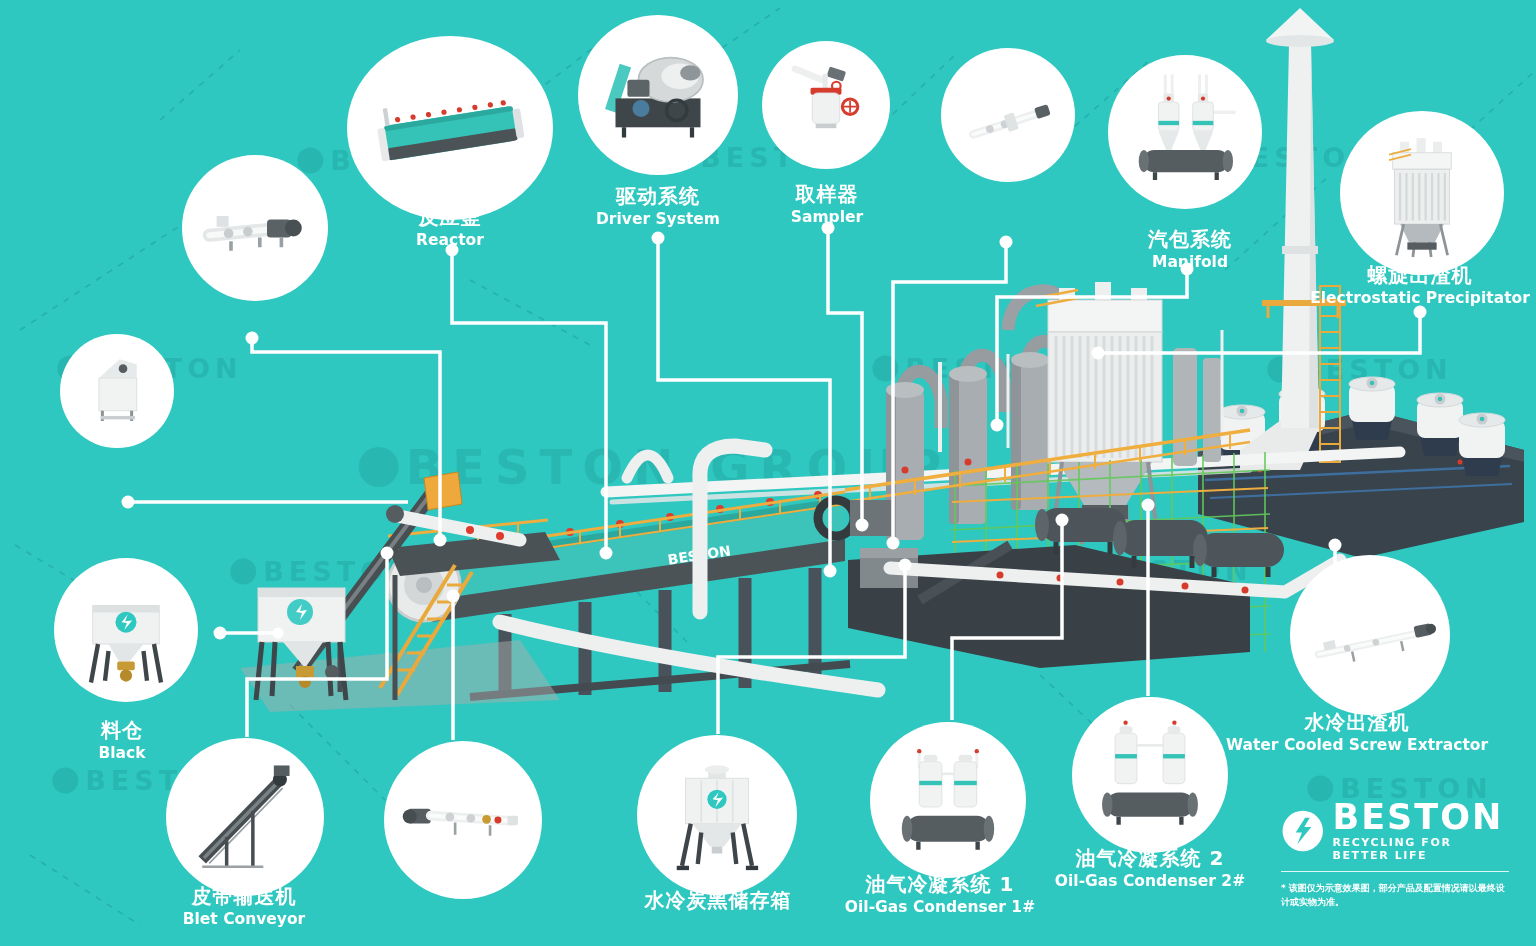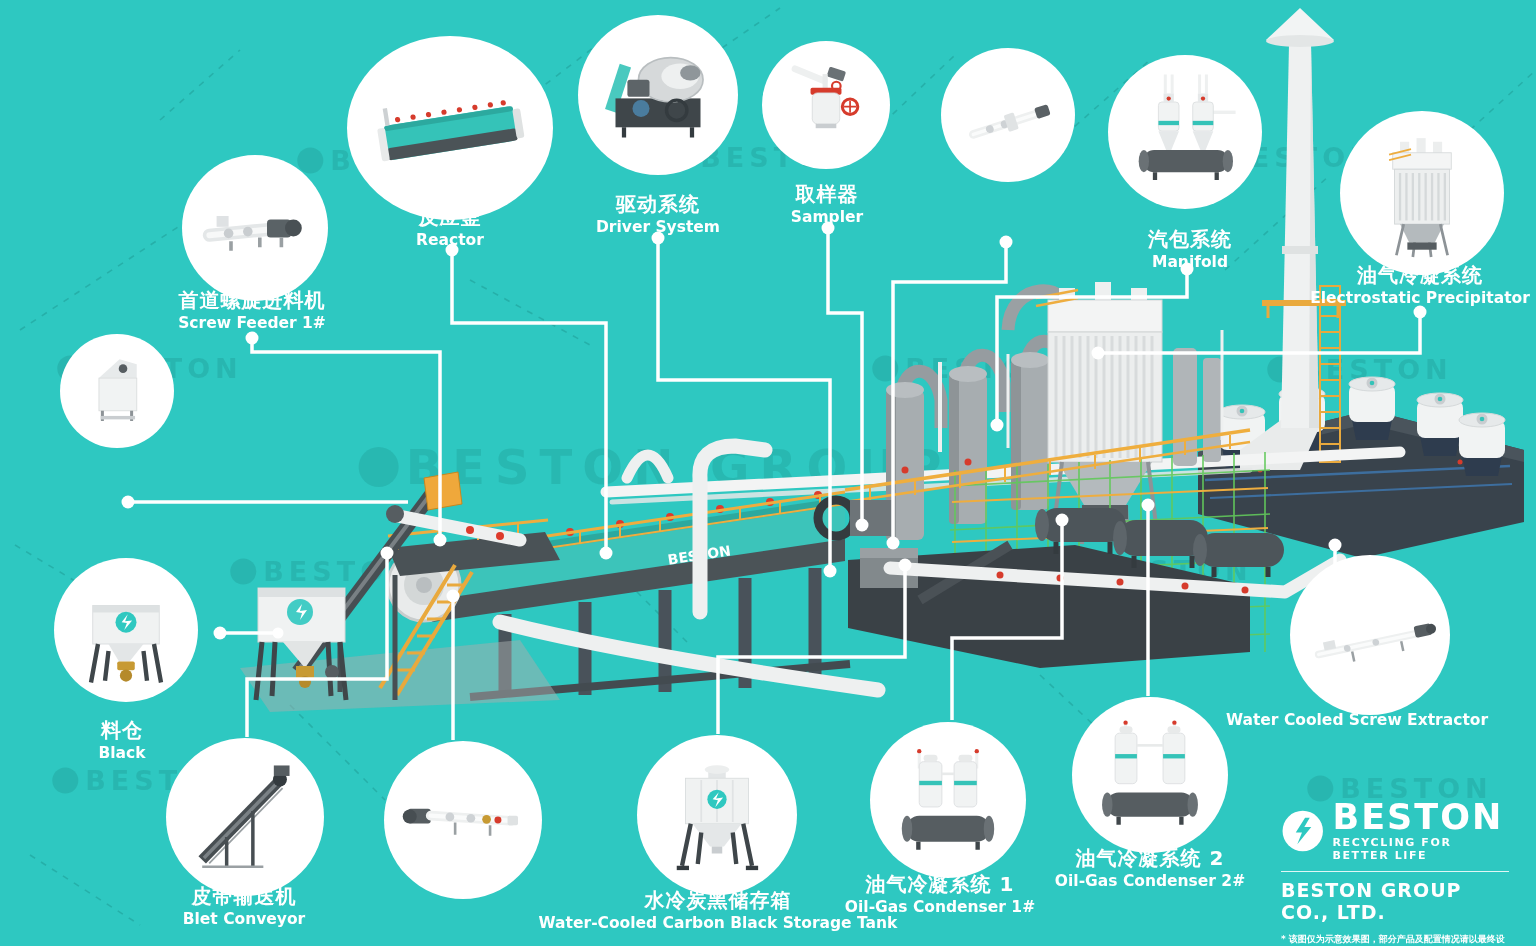--- a/index.html
+++ b/index.html
@@ -588,78 +588,73 @@
         <circle cx="55" cy="95" r="4" fill="#CED2D5"></circle>
           <circle cx="90" cy="95" r="4" fill="#CED2D5"></circle>
         <rect x="28" y="82" width="14" height="10" fill="#E0E3E4"></rect>
         <rect x="138" y="86" width="20" height="14" rx="3" fill="#565D61"></rect>
           <circle cx="158" cy="93" r="6" fill="#474E52"></circle>
         <path d="M60,100 v12 M120,100 v12" stroke="#9AA0A3" stroke-width="3"></path>
       </g>
     </svg>
   </div>
 
-  <div class="label" style="left:252px;top:288px">
-    <div class="cn">首道螺旋进料机</div>
-    <div class="en">Screw Feeder 1#</div>
-  </div>
   <div class="label" style="left:450px;top:205px">
     <div class="cn">反应釜</div>
     <div class="en">Reactor</div>
   </div>
-  <div class="label" style="left:658px;top:192px">
+  <div class="label" style="left:658px;top:184px">
     <div class="cn">驱动系统</div>
     <div class="en">Driver System</div>
   </div>
   <div class="label" style="left:827px;top:182px">
     <div class="cn">取样器</div>
     <div class="en">Sampler</div>
   </div>
   <div class="label" style="left:1190px;top:227px">
     <div class="cn">汽包系统</div>
     <div class="en">Manifold</div>
   </div>
   <div class="label" style="left:1420px;top:263px">
-    <div class="cn">油气冷凝系统</div>
+    <div class="cn">螺旋出渣机</div>
     <div class="en">Electrostatic Precipitator</div>
   </div>
   <div class="label" style="left:122px;top:718px">
     <div class="cn">料仓</div>
     <div class="en">Black</div>
   </div>
   <div class="label" style="left:244px;top:884px">
     <div class="cn">皮带输送机</div>
     <div class="en">Blet Conveyor</div>
   </div>
   <div class="label" style="left:718px;top:888px">
     <div class="cn">水冷炭黑储存箱</div>
-    <div class="en">Water-Cooled Carbon Black Storage Tank</div>
   </div>
   <div class="label" style="left:940px;top:872px">
     <div class="cn">油气冷凝系统 1</div>
     <div class="en">Oil-Gas Condenser 1#</div>
   </div>
   <div class="label" style="left:1150px;top:846px">
     <div class="cn">油气冷凝系统 2</div>
     <div class="en">Oil-Gas Condenser 2#</div>
   </div>
   <div class="label" style="left:1357px;top:710px">
+    <div class="cn">水冷出渣机</div>
     <div class="en">Water Cooled Screw Extractor</div>
   </div>
 
   <div id="footer">
     <div class="row">
       <svg width="54" height="54" viewBox="0 0 56 56">
         <circle cx="28" cy="28" r="26" fill="#FFFFFF"></circle>
         <path d="M31,11 L19,30 L27,30 L21,45 L39,23 L30,23 L37,11 Z" fill="#2EC8C1"></path>
       </svg>
       <div>
         <div class="brand">BESTON</div>
         <div class="tag">RECYCLING FOR BETTER LIFE</div>
       </div>
     </div>
     <div class="rule"></div>
-    <div class="company">BESTON GROUP CO., LTD.</div>
     <div class="note cn">* 该图仅为示意效果图，部分产品及配置情况请以最终设计或实物为准。</div>
 
   </div>
 
 </div>
 
 </body></html>

